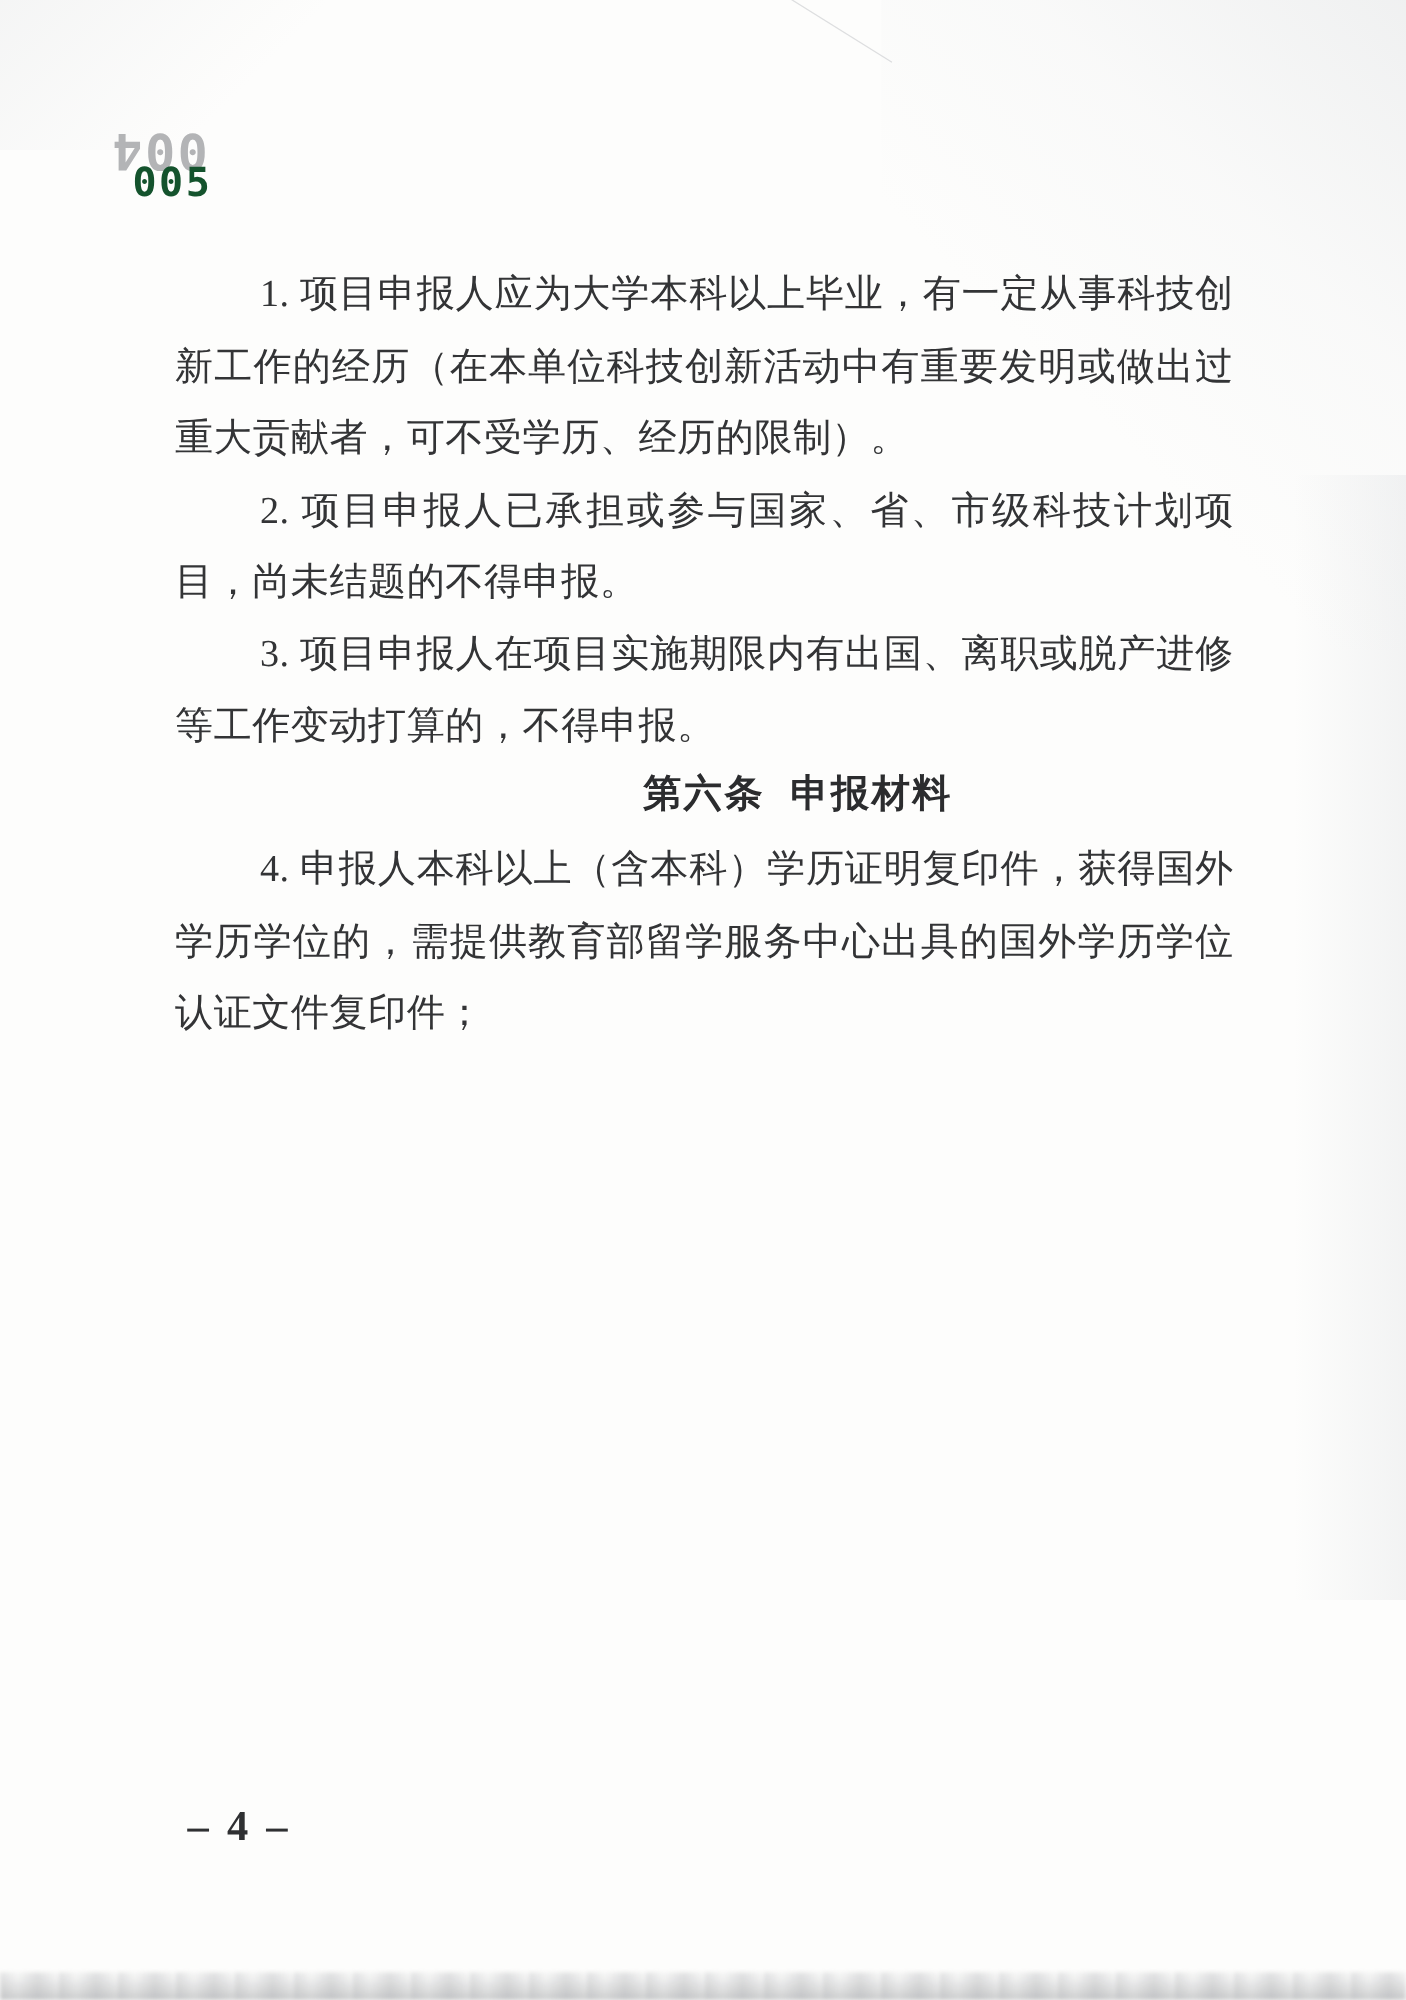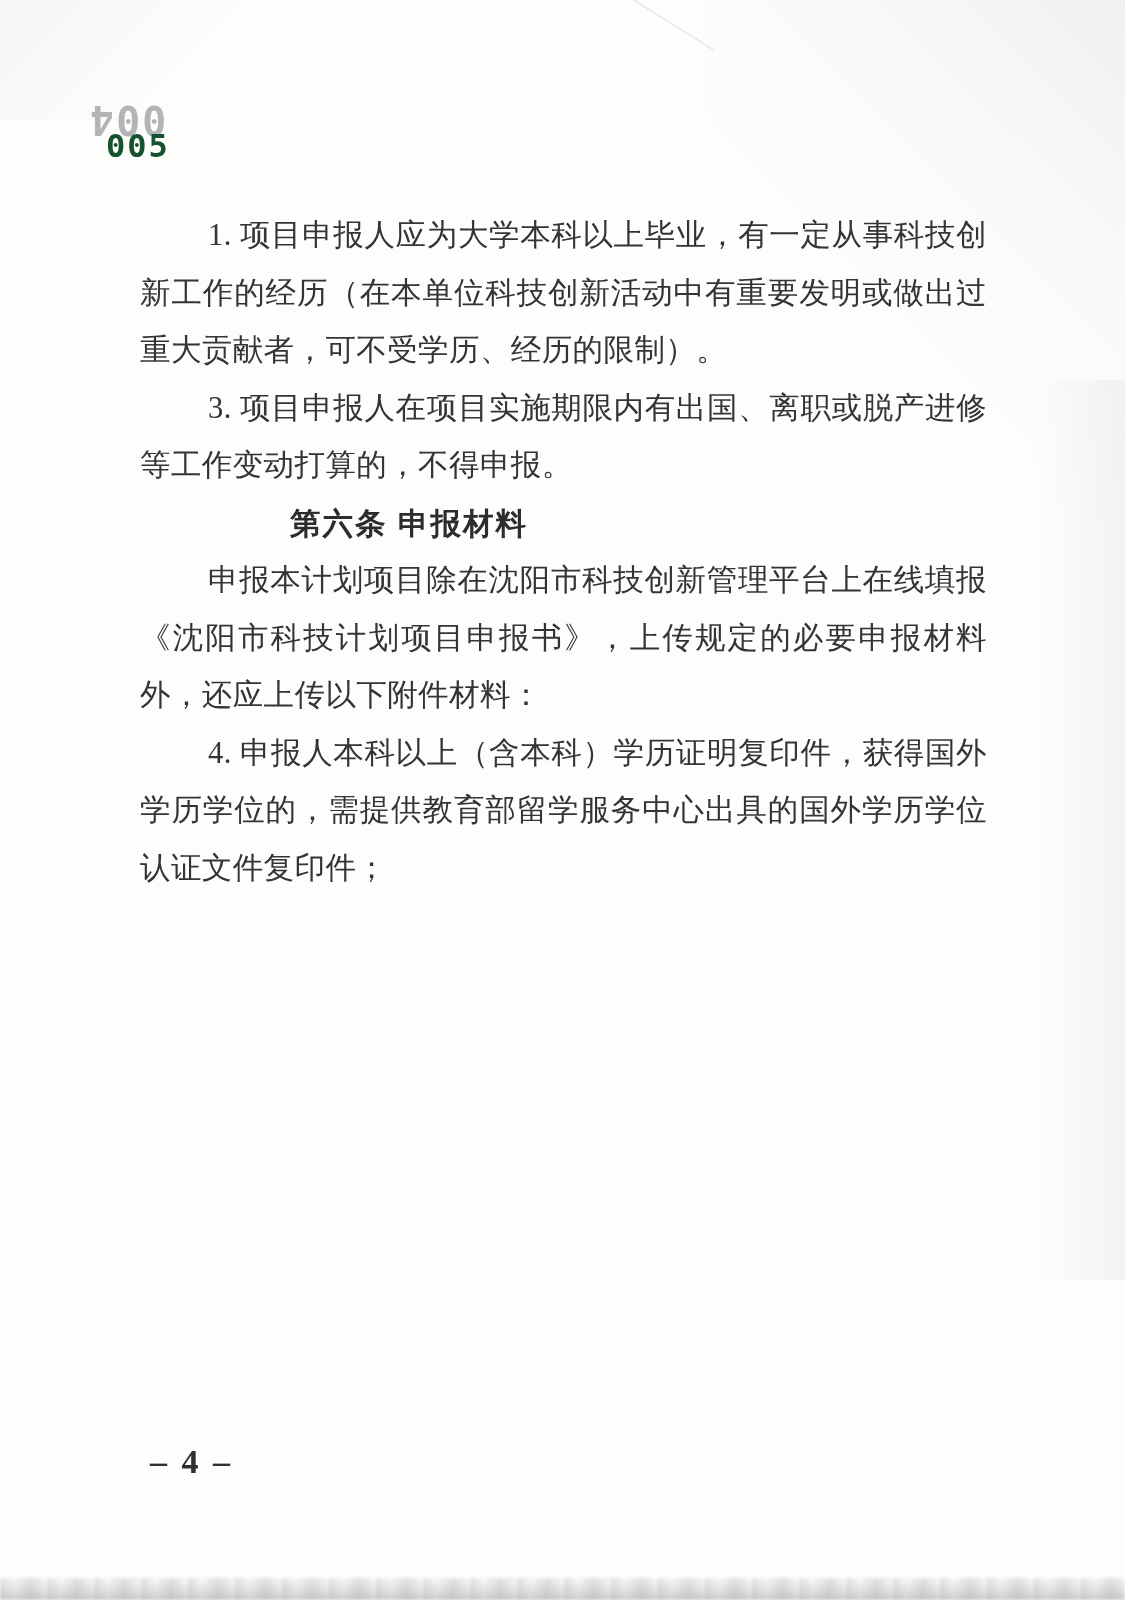--- a/index.html
+++ b/index.html
@@ -83,23 +83,23 @@
     width: 847px;
     font-size: 30.5px;
     line-height: 57.5px;
     letter-spacing: 0.4px;
     text-align: justify;
     color: #333436;
   }
   .content p { margin: 0; text-indent: 68px; }
   .content p.heading {
     text-indent: 0;
-    text-align: left;
+    text-align: center;
     padding-left: 150px;
-    font-family: Liberation Sans, sans-serif;
+    font-family: Liberation Mono, monospace;
     font-weight: bold;
     color: #2b2c2e;
     letter-spacing: 2px;
   }
 
   .page-number {
     position: absolute;
     left: 150px; top: 1443px;
     font-size: 34px;
     font-weight: bold;
@@ -118,22 +118,22 @@
   <div class="shade-right-edge"></div>
   <div class="crease"></div>
 
   <div class="stamp-block">
     <span class="stamp-faint">004</span>
     <span class="stamp-dark">005</span>
   </div>
 
   <div class="content">
     <p>1. 项目申报人应为大学本科以上毕业，有一定从事科技创新工作的经历（在本单位科技创新活动中有重要发明或做出过重大贡献者，可不受学历、经历的限制）。</p>
+    <p>2. 项目申报人已承担或参与国家、省、市级科技计划项目，尚未结题的不得申报。</p>
     <p>3. 项目申报人在项目实施期限内有出国、离职或脱产进修等工作变动打算的，不得申报。</p>
     <p class="heading">第六条 申报材料</p>
-    <p>申报本计划项目除在沈阳市科技创新管理平台上在线填报《沈阳市科技计划项目申报书》，上传规定的必要申报材料外，还应上传以下附件材料：</p>
     <p>4. 申报人本科以上（含本科）学历证明复印件，获得国外学历学位的，需提供教育部留学服务中心出具的国外学历学位认证文件复印件；</p>
   </div>
 
   <div class="page-number">– 4 –</div>
 
   <div class="shade-bottom-band"></div>
 </div>
 
 </body></html>

